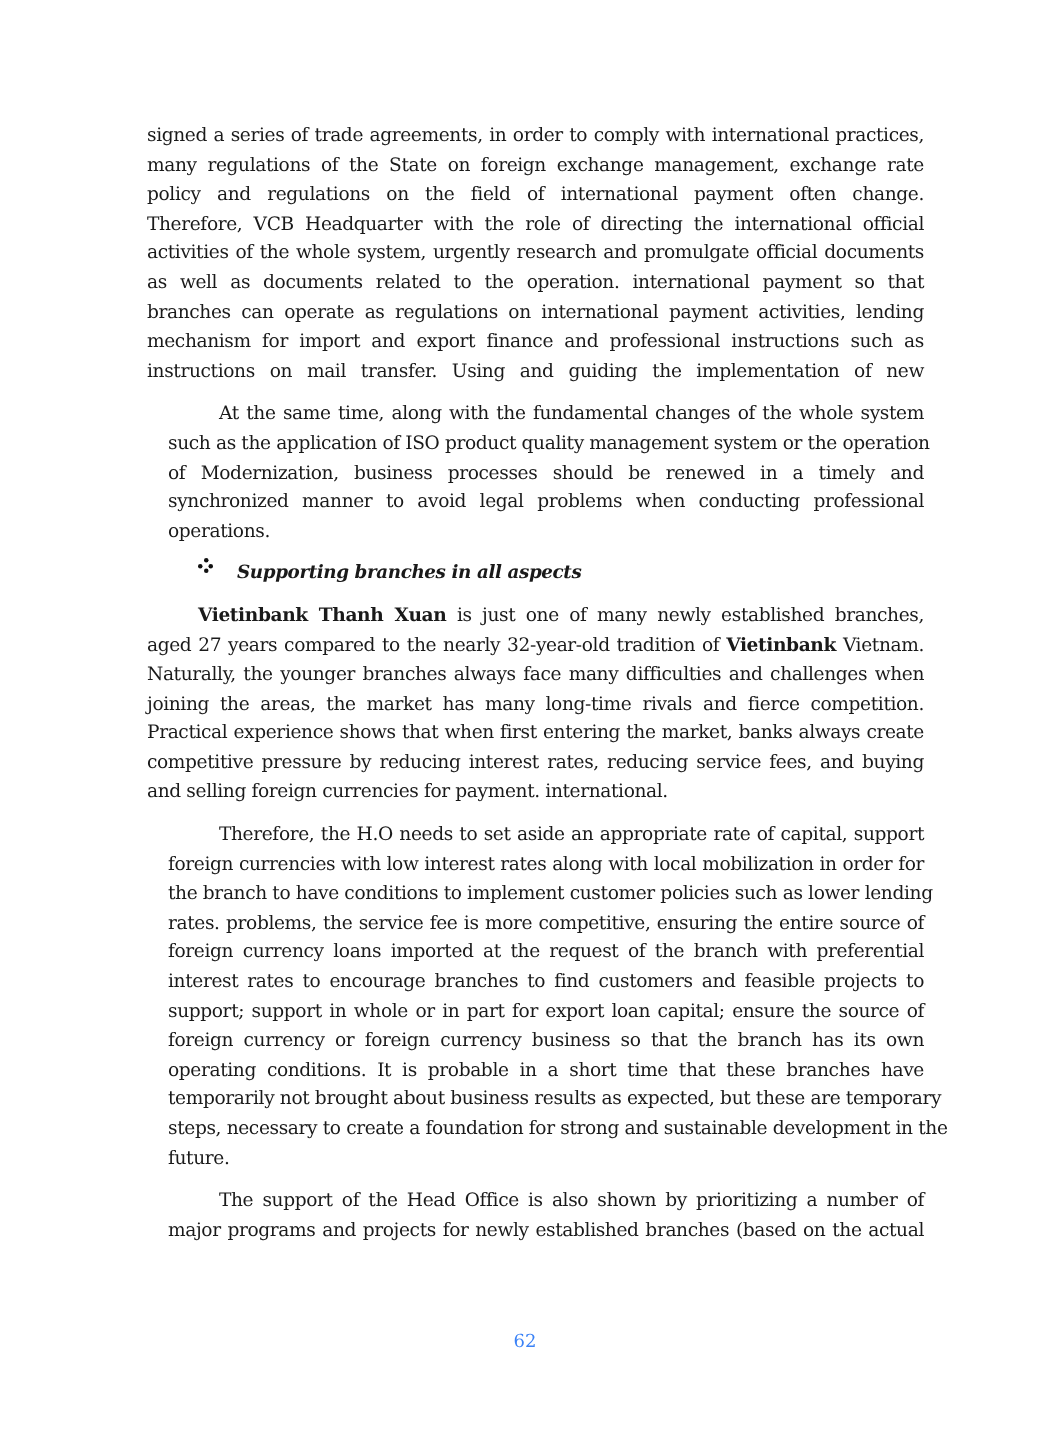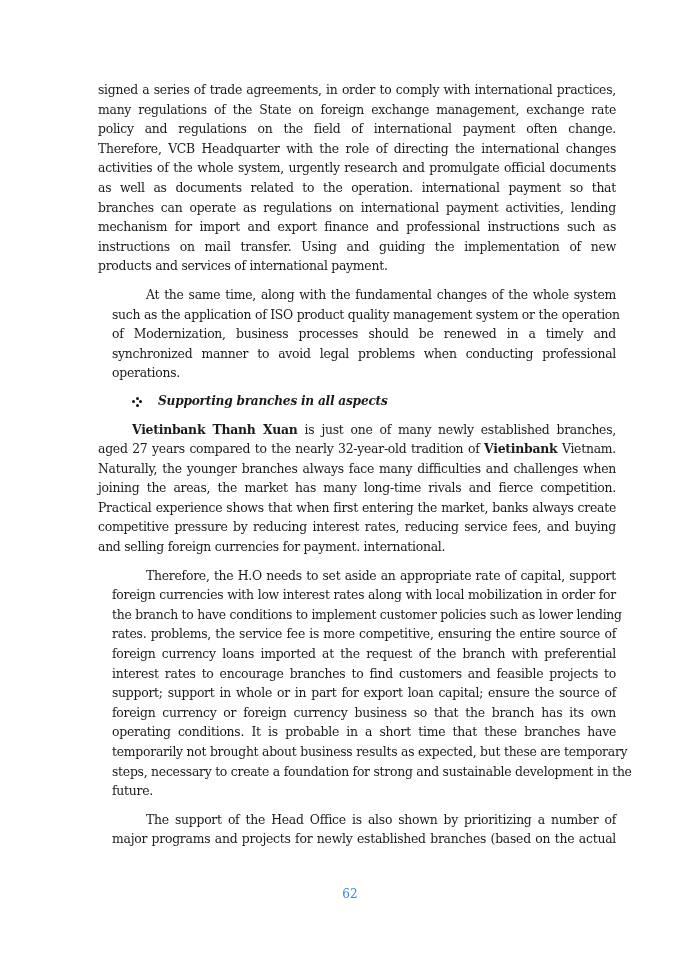--- a/index.html
+++ b/index.html
@@ -9,46 +9,45 @@
       font-family: "DejaVu Serif", "Liberation Serif", serif;
       font-size: 12.4px; line-height: 19.6px; color: #1a1a1a;
       letter-spacing: -0.25px;
     }
     .para { margin: 0; text-align: justify; }
     .gap { margin-top: 9px; margin-left: 14px; }
     .line { display: block; text-align: justify; text-align-last: justify; white-space: nowrap; overflow: visible; }
     .line.last { text-align-last: left; }
     .heading {
       margin: 9px 0 8px 0; padding-left: 34px; font-weight: bold; font-style: italic;
-      font-size: 12.2px; display: flex; align-items: center;
+      font-size: 12.2px; display: flex; 
     }
     .diamond { width: 10px; height: 10px; position: relative; margin-right: 16px; display: inline-block; }
     .diamond span { position: absolute; width: 3px; height: 3px; background: #111; border-radius: 50%; }
     .b { font-weight: bold; }
     .page-num {
       position: absolute; top: 887px; left: 0; width: 700px; text-align: center;
       font-family: "DejaVu Serif", "Liberation Serif", serif; font-size: 12px; color: #3b82f6;
     }
   </style>
 </head>
 <body>
 
 <div class="page">
 
   <p class="para">
     <span class="line">signed a series of trade agreements, in order to comply with international practices,</span>
     <span class="line"> many regulations of the State on foreign exchange management, exchange rate</span>
     <span class="line">policy and regulations on the field of international payment often change.</span>
-    <span class="line">Therefore, VCB Headquarter with the role of directing the international changes</span>
+    <span class="line">Therefore, VCB Headquarter with the role of directing the international official</span>
     <span class="line">activities of the whole system, urgently research and promulgate official documents</span>
     <span class="line">as well as documents related to the operation. international payment so that</span>
     <span class="line">branches can operate as regulations on international payment activities, lending</span>
     <span class="line">mechanism for import and export finance and professional instructions such as</span>
     <span class="line">instructions on mail transfer. Using and guiding the implementation of new</span>
-    <span class="line last">products and services of international payment.</span>
   </p>
 
   <p class="para gap">
     <span class="line" style="padding-left:34px">At the same time, along with the fundamental changes of the whole system</span>
     <span class="line">such as the application of ISO product quality management system or the operation</span>
     <span class="line">of Modernization, business processes should be renewed in a timely and</span>
     <span class="line">synchronized manner to avoid legal problems when conducting professional</span>
     <span class="line last">operations.</span>
   </p>
 

